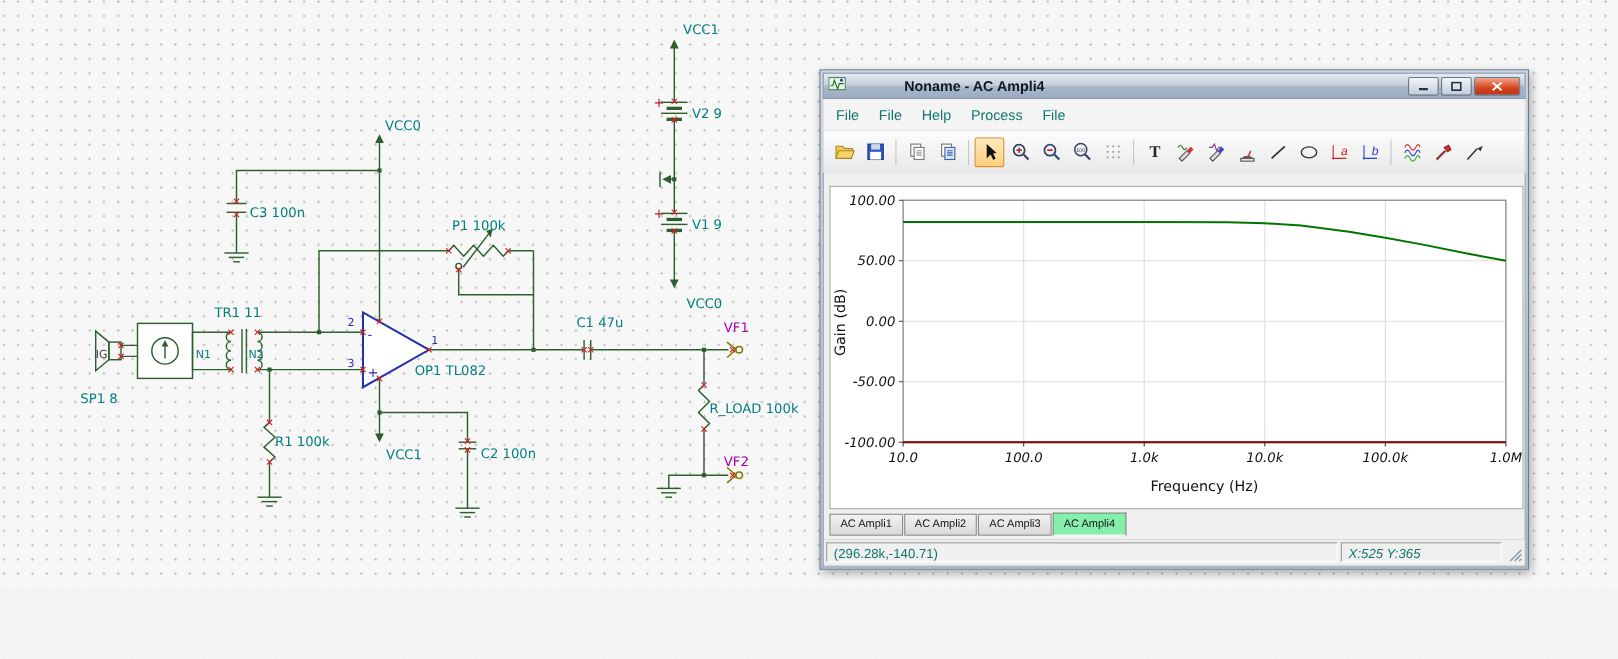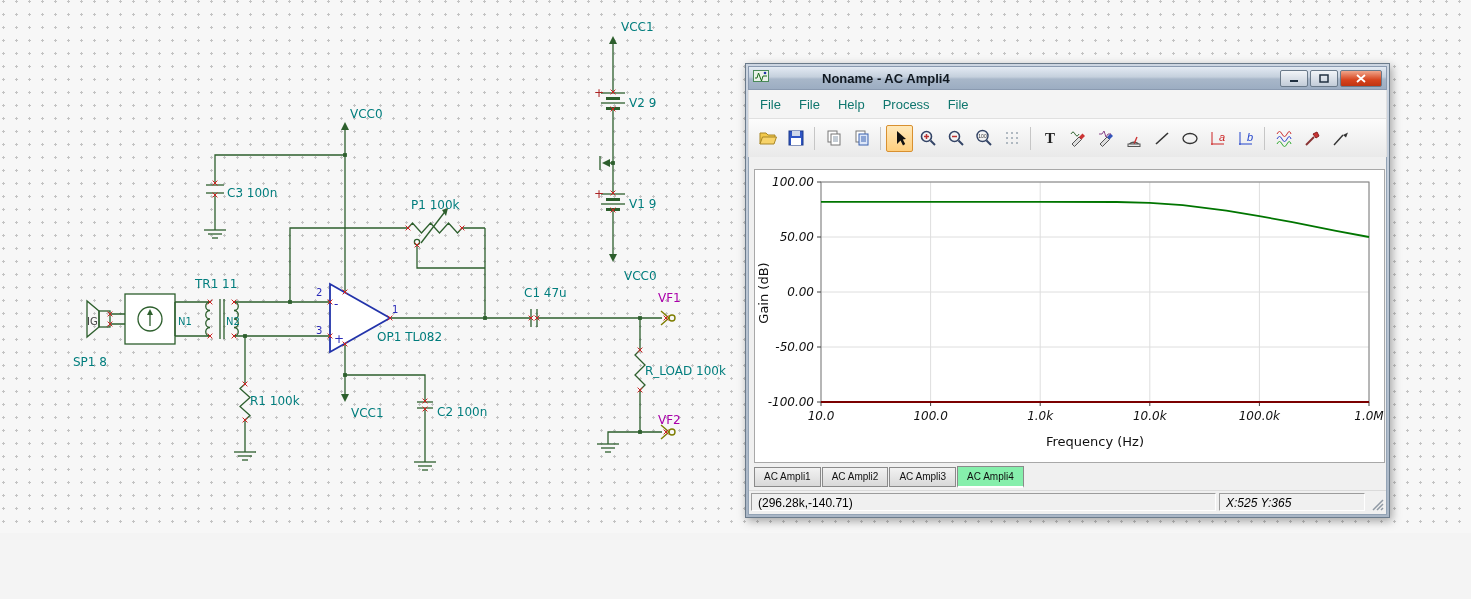--- a/index.html
+++ b/index.html
@@ -49,21 +49,21 @@
   .tick{font-family:"DejaVu Sans",sans-serif;font-style:italic;font-size:12px;fill:#101010;}
   .axis-label{font-family:"DejaVu Sans",sans-serif;font-size:13px;fill:#101010;}
   .tabs{position:absolute;left:5px;top:310px;display:flex;align-items:flex-start;}
   .tab{font-size:10px;color:#111;padding:3px 9px 4px 9px;margin-right:1px;
        background:linear-gradient(#f2f2f2,#d9d9d9);border:1px solid #8a8a8a;}
   .tab.active{background:#86efac;border-bottom:2px solid #fff;font-weight:normal;position:relative;top:-1px;padding-top:4px;}
   .statusbar{position:absolute;left:0;right:0;bottom:0;height:24px;background:#f0f0f0;
              display:flex;gap:3px;align-items:stretch;padding:2px 2px 3px 2px;box-sizing:border-box;
              border-top:1px solid #dadada;}
   .spanel{border:1px solid;border-color:#9c9c9c #ffffff #ffffff #9c9c9c;background:#f0f0f0;
-          font-size:12px;color:#000000;padding:2px 6px;white-space:nowrap;}
+          font-size:12px;color:#0f766e;padding:2px 6px;white-space:nowrap;}
   .spanel.grow{flex:1;}
   .spanel.fixed{width:146px;box-sizing:border-box;font-style:italic;}
   .grip{width:16px;display:flex;align-items:flex-end;justify-content:flex-end;}
 </style>
 </head>
 <body>
 
 <div class="dots"></div>
 <div class="bottom-strip"></div>
 

